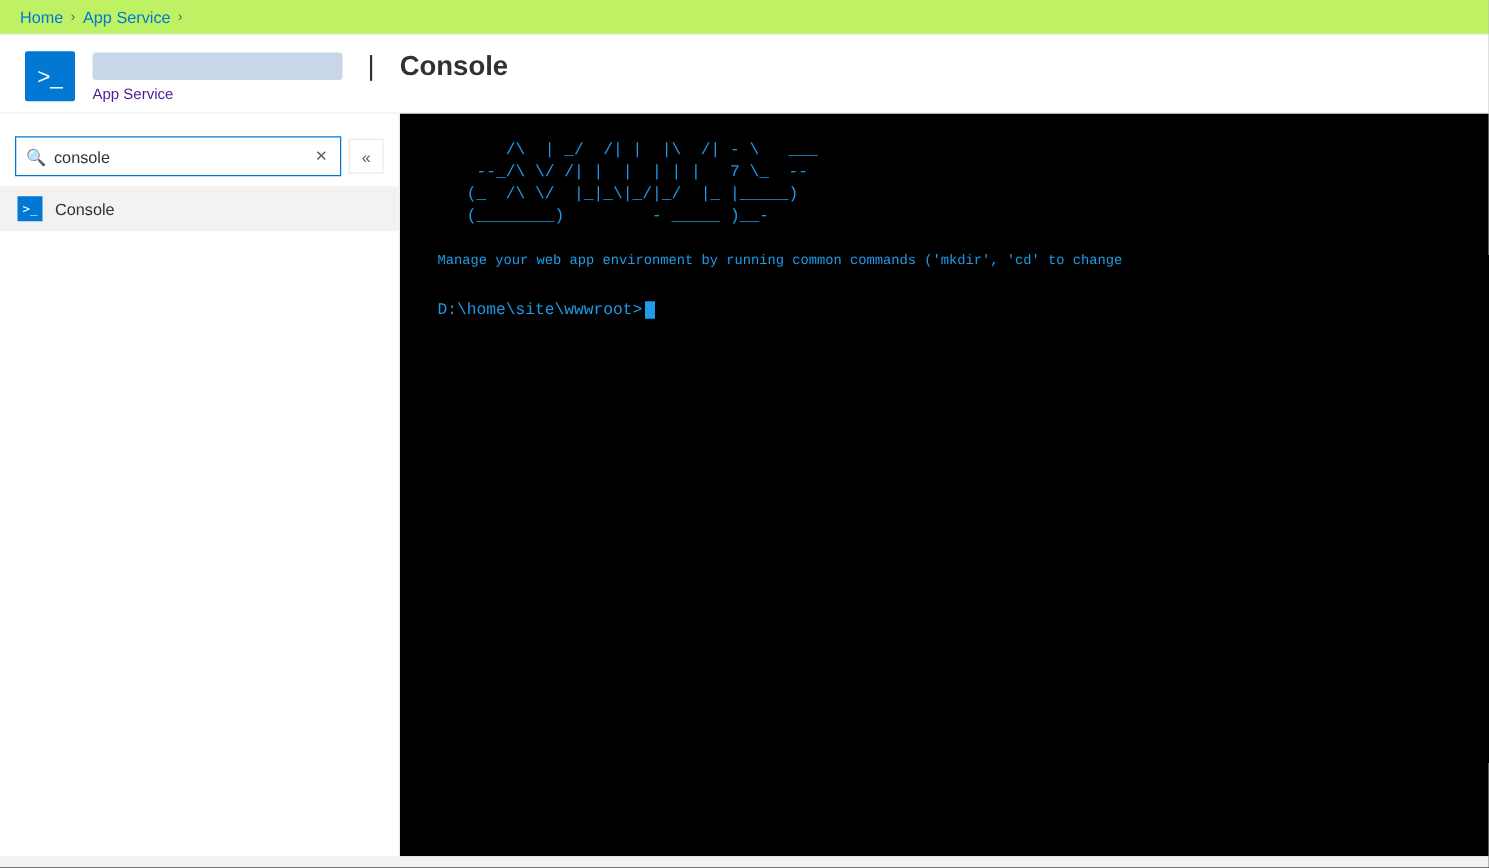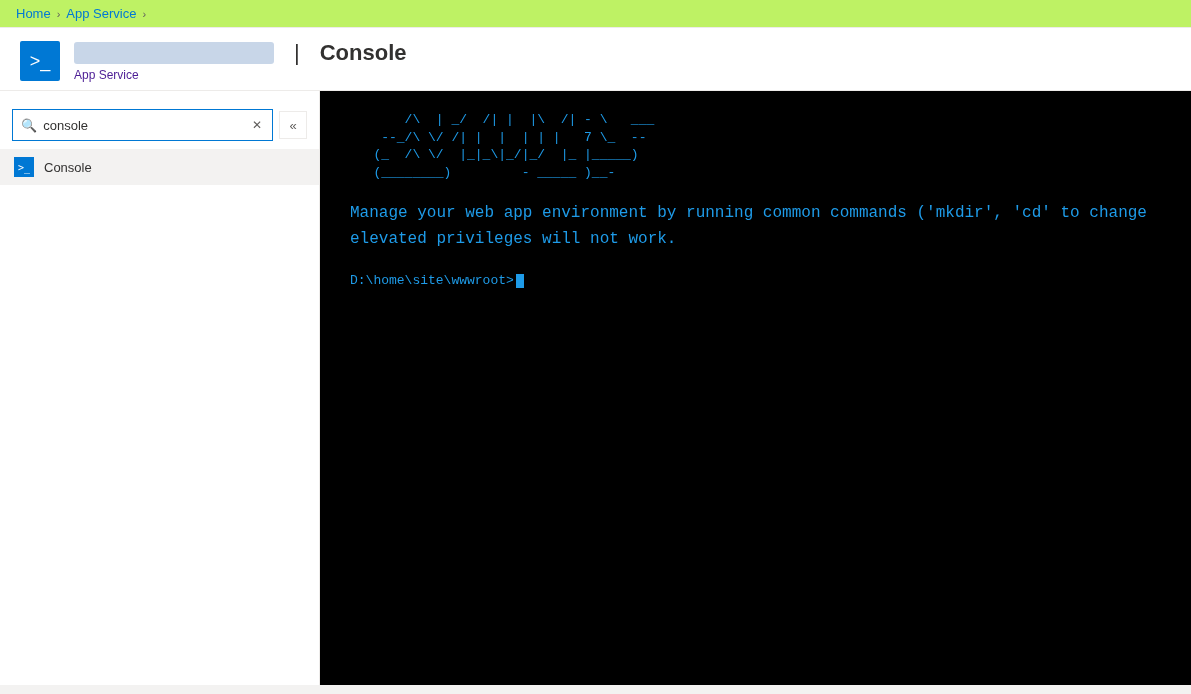--- a/index.html
+++ b/index.html
@@ -206,21 +206,21 @@
       color: #1e9be8;
       font-family: 'Courier New', Courier, monospace;
       font-size: 13px;
       white-space: pre;
       line-height: 1.35;
       margin-bottom: 20px;
     }
     .console-message {
       color: #1e9be8;
       font-family: 'Courier New', Courier, monospace;
-      font-size: 16px;
+      font-size: 11px;
       line-height: 1.6;
       margin-bottom: 20px;
     }
     .console-prompt {
       color: #1e9be8;
       font-family: 'Courier New', Courier, monospace;
       font-size: 13px;
       display: flex;
       align-items: center;
     }
@@ -285,21 +285,20 @@
   <div class="console-area">
     <div class="console-content">
 
       <div class="ascii-art">       /\  | _/  /| |  |\  /| - \   ___
     --_/\ \/ /| |  |  | | |   7 \_  --
    (_  /\ \/  |_|_\|_/|_/  |_ |_____)
    (________)         - _____ )__-</div>
 
       <div class="console-message">
         <span>Manage your web app environment by running common commands ('mkdir', 'cd' to change</span><br>
-        <span>elevated privileges will not work.</span>
       </div>
 
       <div class="console-prompt">
         <span>D:\home\site\wwwroot&gt;</span>
         <span class="console-cursor"></span>
       </div>
 
     </div>
   </div>
 

